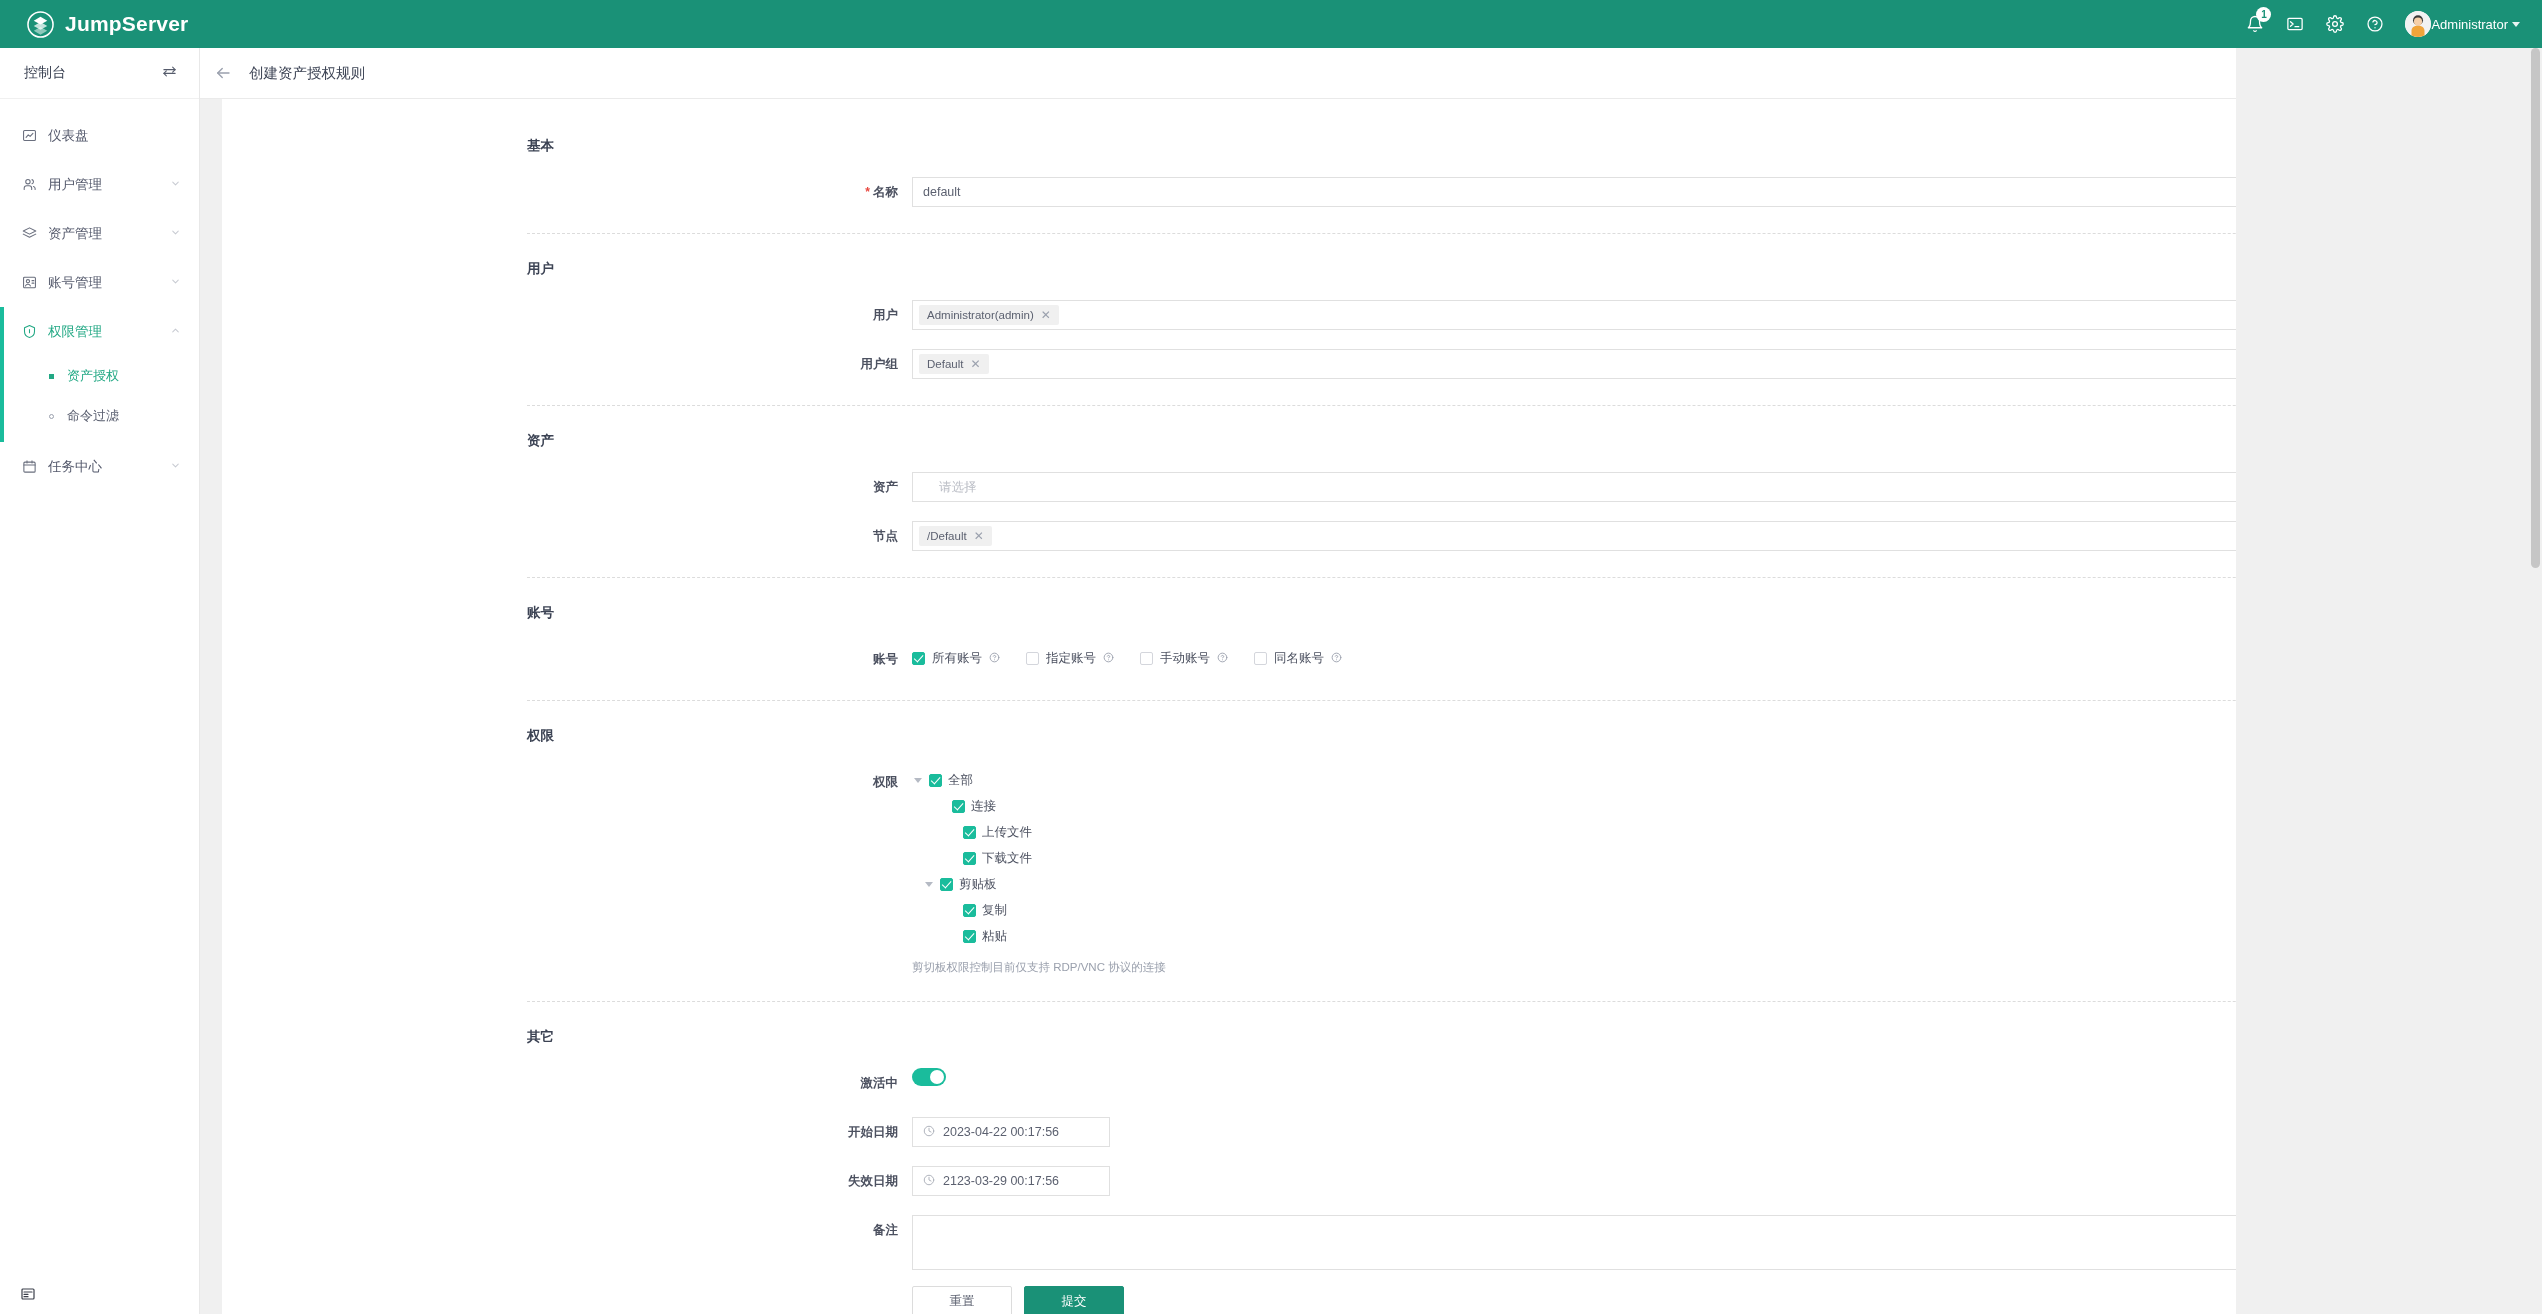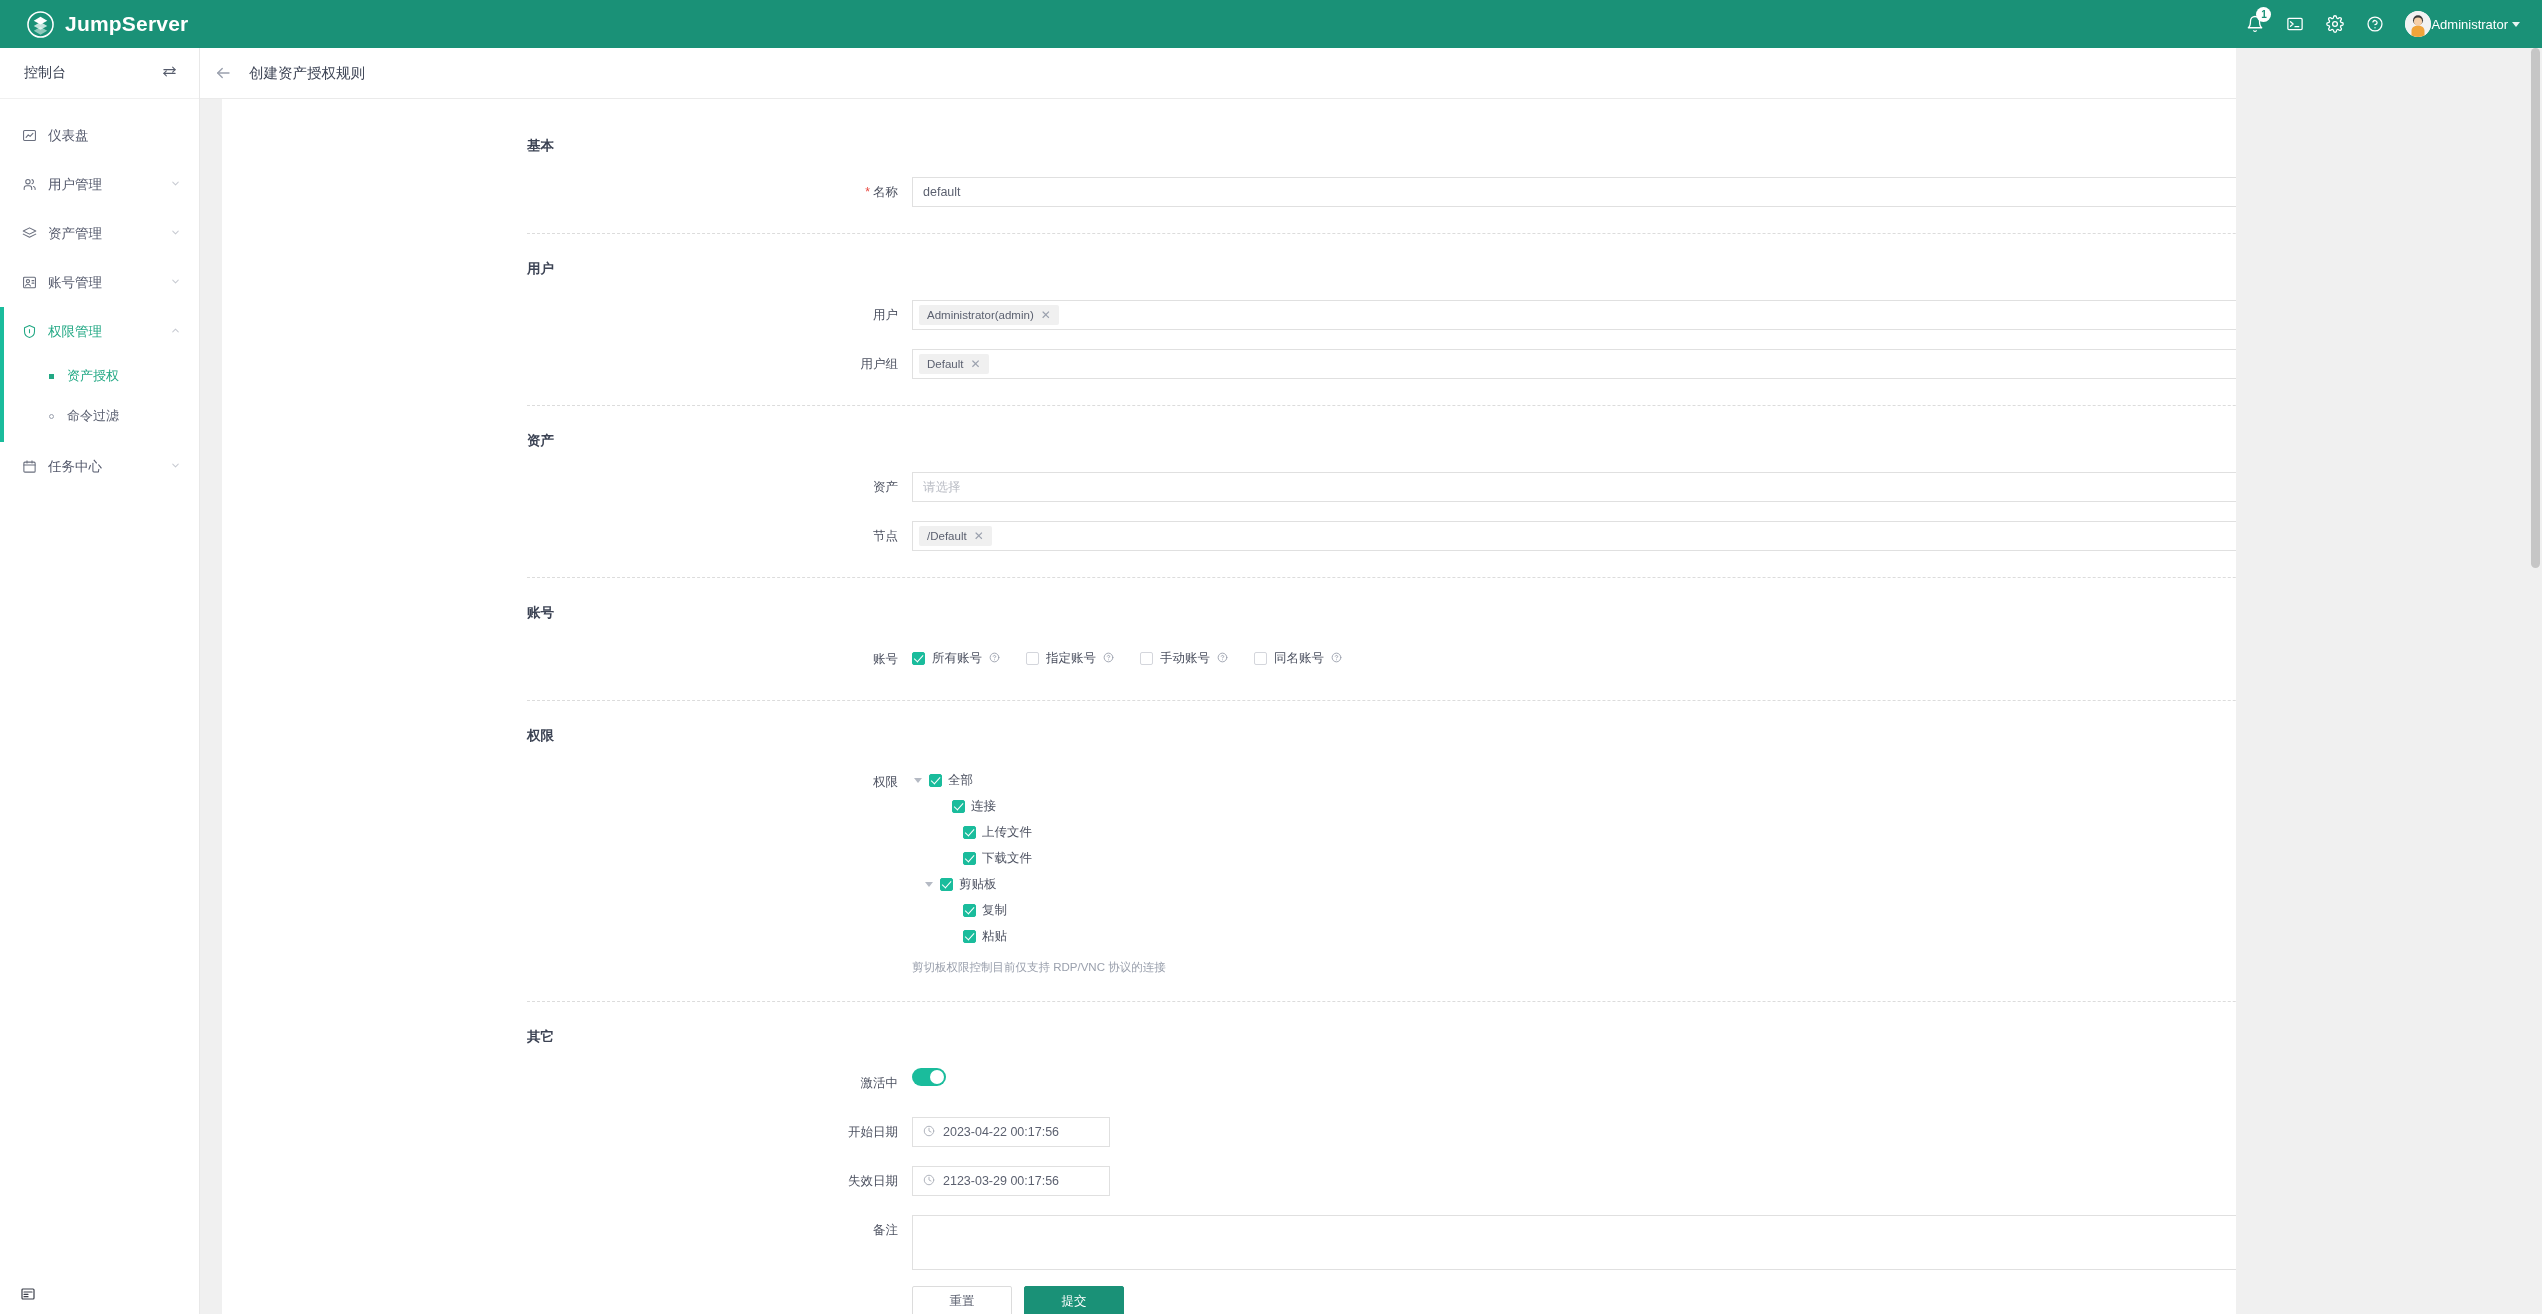--- a/index.html
+++ b/index.html
@@ -129,21 +129,21 @@
   .divider {
     border-top: 1px dashed #dcdcdc;
     margin: 26px 0 26px 305px;
     width: 2279px;
   }
 
   .frow { display: flex; align-items: flex-start; margin-bottom: 19px; }
   .flabel {
     width: 690px; text-align: right;
     padding-right: 14px; font-size: 12.5px;
-    color: #4c5160; line-height: 30px; flex: none;
+    color: #4c5160; line-height: 30px; flex: none; font-weight: bold;
   }
   .req-star { color: #e8473f; margin-right: 3px; font-size: 12px; }
   .fctl { flex: 1; padding-right: 142px; }
 
   .inp {
     width: 100%; height: 30px;
     border: 1px solid #e0e0e0; background: #fff;
     font-size: 12.5px; color: #5c6170;
     padding: 0 10px; outline: none;
     font-family: "Liberation Sans", sans-serif;
@@ -157,21 +157,21 @@
     gap: 6px; flex-wrap: wrap;
   }
   .tag {
     background: #f0f0f0; border-radius: 2px;
     font-size: 11.5px; color: #5c6170;
     padding: 3px 8px 3px 8px;
     display: inline-flex; align-items: center; gap: 7px;
     line-height: 14px;
   }
   .tag-x { color: #9aa0ad; font-size: 12px; cursor: pointer; line-height: 1; }
-  .tagbox.empty { color: #b9bcc4; font-size: 12.5px; padding-left: 10px; text-align: center; }
+  .tagbox.empty { color: #b9bcc4; font-size: 12.5px; padding-left: 26px; text-align: center; }
 
   
   .cb-row { display: flex; align-items: center; gap: 26px; padding-top: 6px; }
   .cb-item { display: flex; align-items: center; gap: 7px; font-size: 12.5px; color: #4c5160; cursor: pointer; }
   .cbox {
     width: 13px; height: 13px; flex: none;
     border: 1px solid #d4d6dc; background: #fff; border-radius: 2px;
     display: flex; align-items: center; justify-content: center;
   }
   .cbox.checked { background: #1abc9c; border-color: #1abc9c; }

